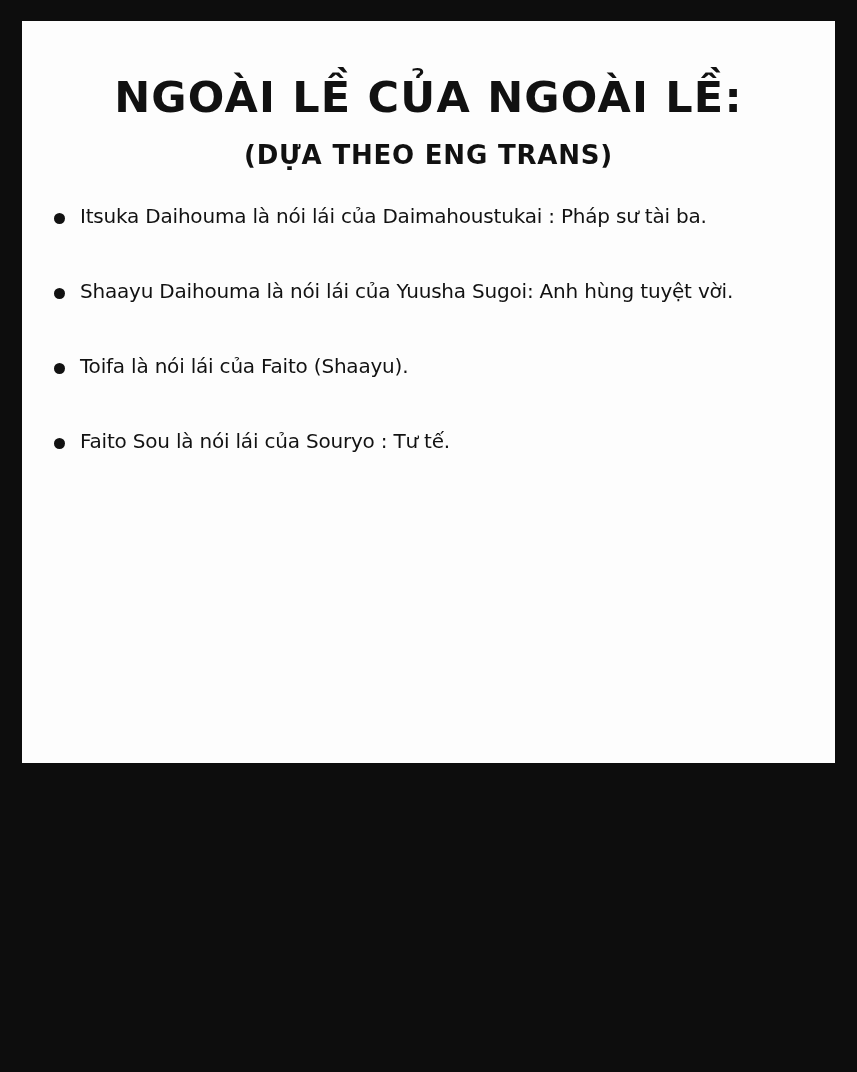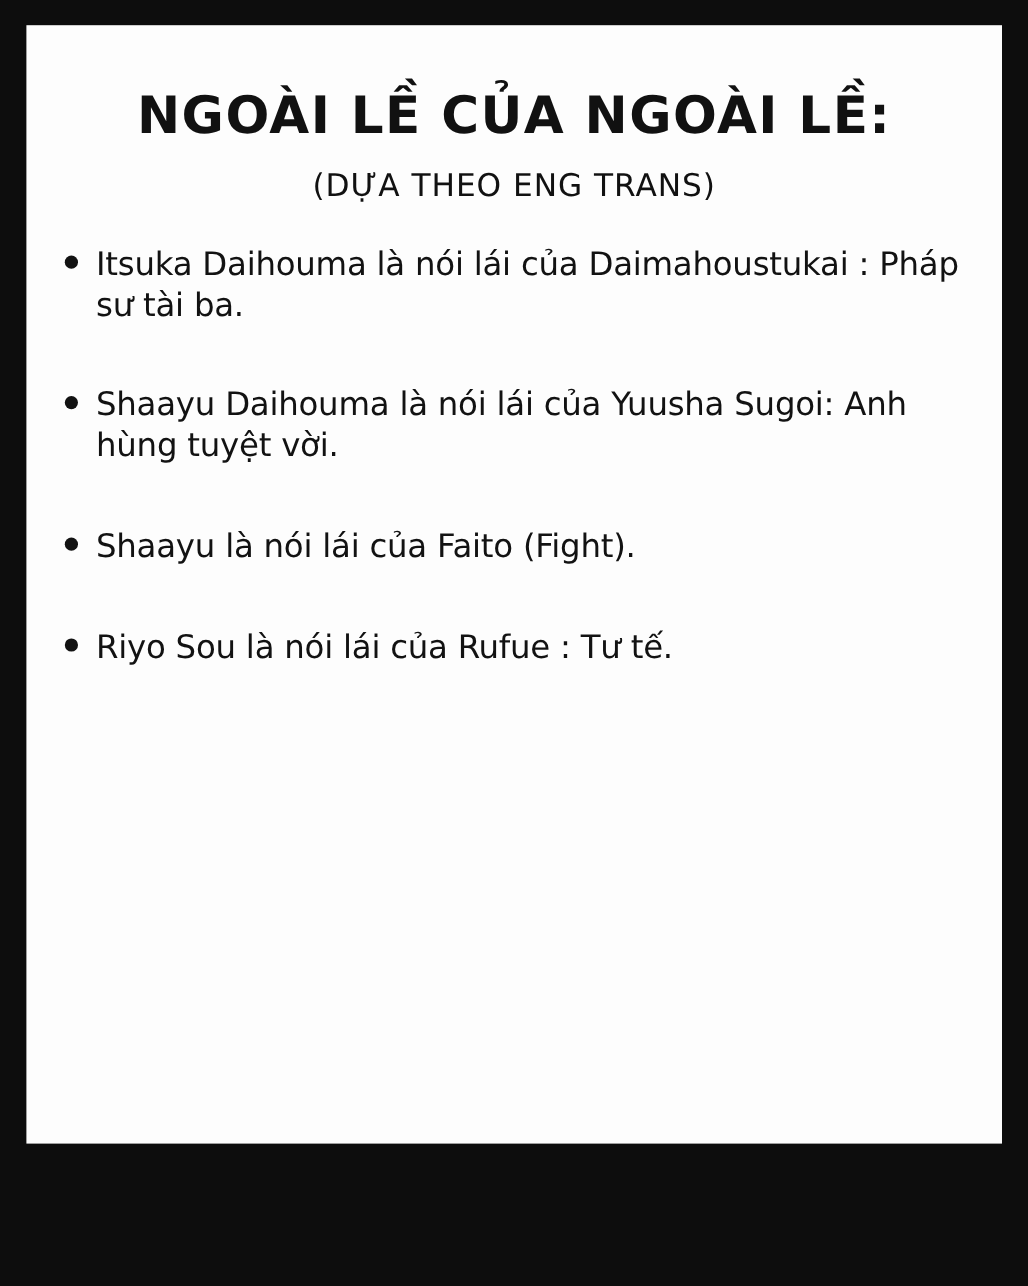--- a/index.html
+++ b/index.html
@@ -18,58 +18,58 @@
     width: 857px;
     height: 1072px;
     background: #0d0d0d;
     box-sizing: border-box;
   }
   .sheet {
     position: absolute;
     left: 22px;
     top: 21px;
     width: 813px;
-    height: 932px;
+    height: 742px;
     background: #fdfdfd;
     box-sizing: border-box;
   }
   .title-block {
     padding-top: 48px;
     text-align: center;
   }
   .title-line {
     font-family: "DejaVu Sans", sans-serif;
     font-weight: bold;
     font-size: 43px;
     line-height: 1.32;
     letter-spacing: 1.2px;
     color: #111111;
     text-transform: uppercase;
     white-space: nowrap;
   }
   .subtitle-line {
     font-family: "DejaVu Sans", sans-serif;
-    font-weight: normal;
+    font-weight: bold;
     font-size: 26px;
     letter-spacing: 0.8px;
     color: #111111;
     margin-top: 14px;
     text-transform: uppercase;
   }
   .list {
     margin: 34px 0 0 0;
     padding: 0 26px 0 28px;
     list-style: none;
   }
   .list-item {
     position: relative;
     padding-left: 30px;
     margin-bottom: 50px;
     font-family: "DejaVu Sans", sans-serif;
-    font-size: 27px;
+    font-size: 20px;
     line-height: 1.25;
     color: #121212;
     letter-spacing: -0.2px;
   }
   .list-item:last-child {
     margin-bottom: 0;
   }
   .bullet {
     position: absolute;
     left: 4px;
@@ -98,22 +98,22 @@
       <li class="list-item">
         <span class="bullet"></span>
         <span class="item-text">Itsuka Daihouma là nói lái của Daimahoustukai : Pháp sư tài ba.</span>
       </li>
       <li class="list-item">
         <span class="bullet"></span>
         <span class="item-text">Shaayu Daihouma là nói lái của Yuusha Sugoi: Anh hùng tuyệt vời.</span>
       </li>
       <li class="list-item">
         <span class="bullet"></span>
-        <span class="item-text">Shaayu là nói lái của Faito (Fight).</span>
+        <span class="item-text">Toifa là nói lái của Faito (Shaayu).</span>
       </li>
       <li class="list-item">
         <span class="bullet"></span>
-        <span class="item-text">Riyo Sou là nói lái của Rufue : Tư tế.</span>
+        <span class="item-text">Faito Sou là nói lái của Souryo : Tư tế.</span>
       </li>
     </ul>
 
   </div>
 </div>
 
 </body></html>

